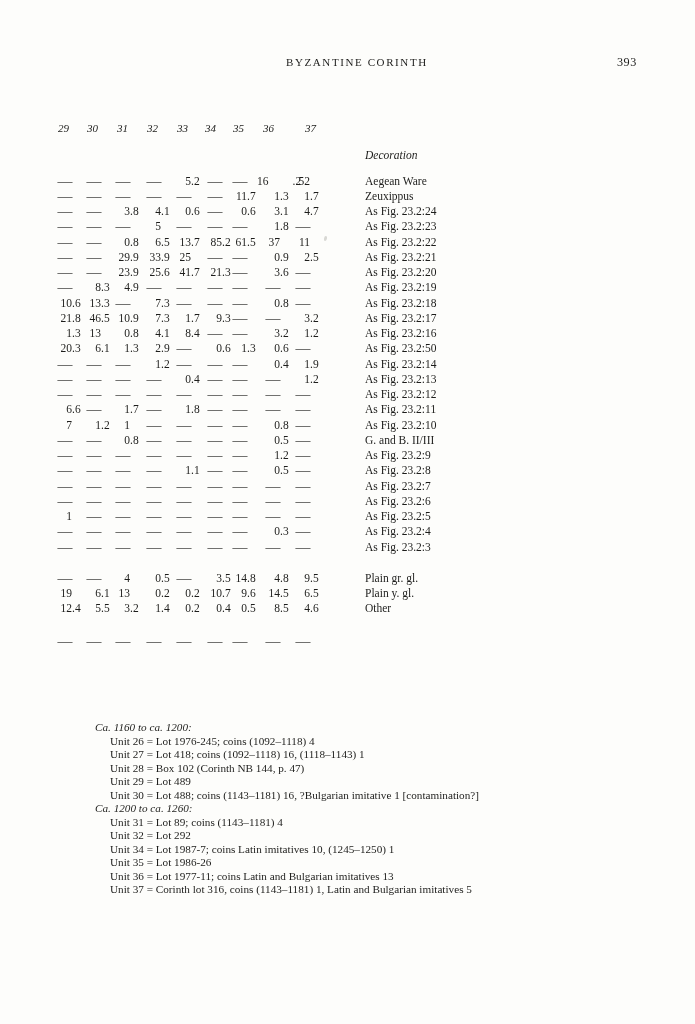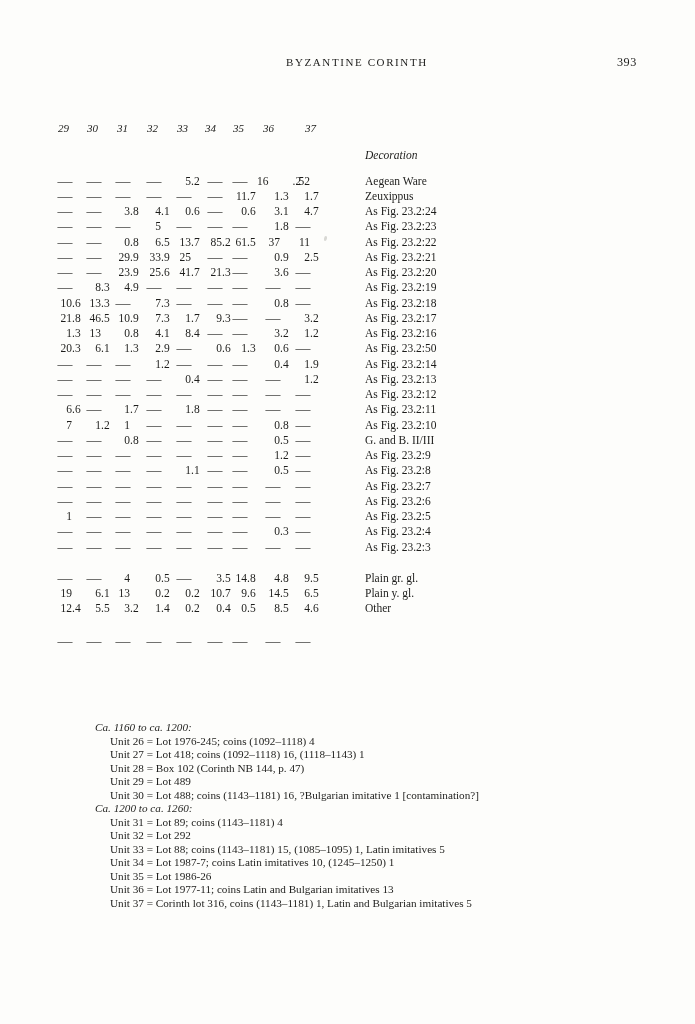--- a/index.html
+++ b/index.html
@@ -1220,21 +1220,20 @@
   <div class="footnotes" id="footnotes">
       <div class="fline era">Ca. 1160 to ca. 1200:</div>
       <div class="fline unit">Unit 26 = Lot 1976-245; coins (1092–1118) 4</div>
       <div class="fline unit">Unit 27 = Lot 418; coins (1092–1118) 16, (1118–1143) 1</div>
       <div class="fline unit">Unit 28 = Box 102 (Corinth NB 144, p. 47)</div>
       <div class="fline unit">Unit 29 = Lot 489</div>
       <div class="fline unit">Unit 30 = Lot 488; coins (1143–1181) 16, ?Bulgarian imitative 1 [contamination?]</div>
       <div class="fline era">Ca. 1200 to ca. 1260:</div>
       <div class="fline unit">Unit 31 = Lot 89; coins (1143–1181) 4</div>
       <div class="fline unit">Unit 32 = Lot 292</div>
-      <div class="fline unit">Unit 33 = Lot 88; coins (1143–1181) 15, (1085–1095) 1, Latin imitatives 5</div>
       <div class="fline unit">Unit 34 = Lot 1987-7; coins Latin imitatives 10, (1245–1250) 1</div>
       <div class="fline unit">Unit 35 = Lot 1986-26</div>
       <div class="fline unit">Unit 36 = Lot 1977-11; coins Latin and Bulgarian imitatives 13</div>
       <div class="fline unit">Unit 37 = Corinth lot 316, coins (1143–1181) 1, Latin and Bulgarian imitatives 5</div>
     </div>
 
   <div class="speck"></div>
 </div>
 
 </body></html>

